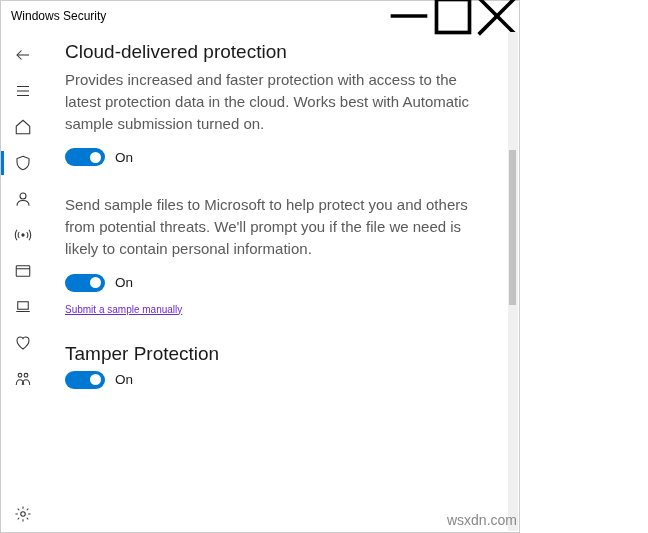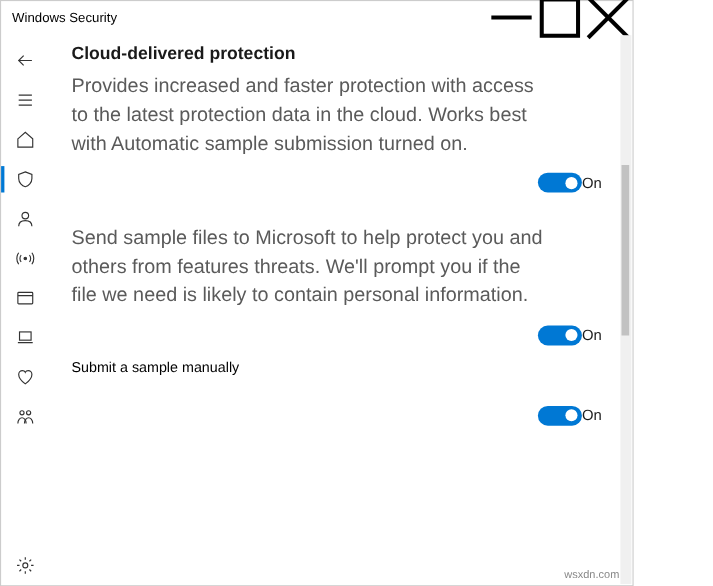--- a/index.html
+++ b/index.html
@@ -1,38 +1,38 @@
 <!DOCTYPE html>
 <html><head>
 <meta charset="utf-8">
 <style>
   * { box-sizing: border-box; margin: 0; padding: 0; }
   html, body { width: 648px; height: 533px; font-family: "Segoe UI", Arial, sans-serif; background: #fff; overflow: hidden; }
-  .window { width: 576px; height: 533px; display: flex; flex-direction: column; border: 1px solid #ccc; position: relative; }
+  .window { width: 520px; height: 533px; display: flex; flex-direction: column; border: 1px solid #ccc; position: relative; }
   .titlebar { height: 30px; display: flex; align-items: center; justify-content: space-between; padding-left: 10px; font-size: 12px; color: #000; }
   .titlebar .wincontrols { display: flex; }
   .winbtn { width: 44px; height: 30px; display: flex; align-items: center; justify-content: center; font-size: 12px; color: #000; }
   .body { flex: 1; display: flex; min-height: 0; }
   .sidebar { width: 44px; display: flex; flex-direction: column; align-items: center; padding-top: 6px; gap: 0; }
   .sidebar .spacer { flex: 1; }
   .sb-item { width: 44px; height: 36px; display: flex; align-items: center; justify-content: center; color: #333; position: relative; }
   .sb-item.active::before { content: ""; position: absolute; left: 0; top: 6px; bottom: 6px; width: 3px; background: #0078d4; }
   .sb-item svg { width: 18px; height: 18px; stroke: #333; fill: none; stroke-width: 1.4; }
   .content { flex: 1; overflow-y: auto; padding: 10px 28px 20px 20px; position: relative; }
   .section { margin-bottom: 28px; }
-  .section h2 { font-size: 16px; font-weight: 700; color: #1a1a1a; margin-bottom: 6px; }
-  .section p.desc { font-size: 18px; color: #5a5a5a; line-height: 1.45; max-width: 430px; margin-bottom: 14px; }
-  .toggle-row { display: flex; align-items: center; margin-bottom: 12px; justify-content: flex-end; }
+  .section h2 { font-size: 19px; font-weight: 400; color: #1a1a1a; margin-bottom: 6px; }
+  .section p.desc { font-size: 15px; color: #5a5a5a; line-height: 1.45; max-width: 430px; margin-bottom: 14px; }
+  .toggle-row { display: flex; align-items: center; gap: 10px; margin-bottom: 12px; }
   .toggle { width: 40px; height: 18px; border-radius: 10px; background: #0078d4; position: relative; }
   .toggle .knob { width: 11px; height: 11px; border-radius: 50%; background: #fff; position: absolute; top: 3.5px; right: 4px; }
   .toggle-label { font-size: 13.5px; color: #1a1a1a; }
-  .link { font-size: 13px; color: #000000; cursor: pointer; }
+  .link { font-size: 10px; color: #6d28d9; cursor: pointer; text-decoration: underline; }
   .scrollbar-track { position: absolute; right: 1px; top: 31px; bottom: 1px; width: 10px; background: #f0f0f0; }
   .scrollbar-thumb { position: absolute; right: 2px; width: 7px; top: 118px; height: 155px; background: #c2c2c2; border-radius: 0; }
-  .watermark { position: absolute; right: 12px; bottom: 4px; font-size: 10px; color: #888; }
+  .watermark { position: absolute; right: 2px; bottom: 4px; font-size: 14px; color: #888; }
 </style>
 </head>
 <body>
 
 <div class="window">
   <div class="titlebar">
     <span>Windows Security</span>
     <div class="wincontrols">
       <div class="winbtn">
         <svg viewBox="0 0 12 12">
@@ -134,31 +134,32 @@
         <p class="desc">Provides increased and faster protection with access to the latest protection data in the cloud. Works best with Automatic sample submission turned on.</p>
         <div class="toggle-row">
           <div class="toggle">
               <div class="knob"></div>
             </div>
           <span class="toggle-label">On</span>
         </div>
       </div>
 
       <div class="section">
-        <p class="desc">Send sample files to Microsoft to help protect you and others from features threats. We'll prompt you if the file we need is likely to contain personal information.</p>
+        <p class="desc">Send sample files to Microsoft to help protect you and others from potential threats. We'll prompt you if the file we need is likely to contain personal information.</p>
         <div class="toggle-row">
           <div class="toggle">
               <div class="knob"></div>
             </div>
           <span class="toggle-label">On</span>
         </div>
         <div class="link">Submit a sample manually</div>
       </div>
 
       <div class="section">
+        <h2>Tamper Protection</h2>
         <div class="toggle-row">
           <div class="toggle">
               <div class="knob"></div>
             </div>
           <span class="toggle-label">On</span>
         </div>
       </div>
 
     </div>
   </div>

